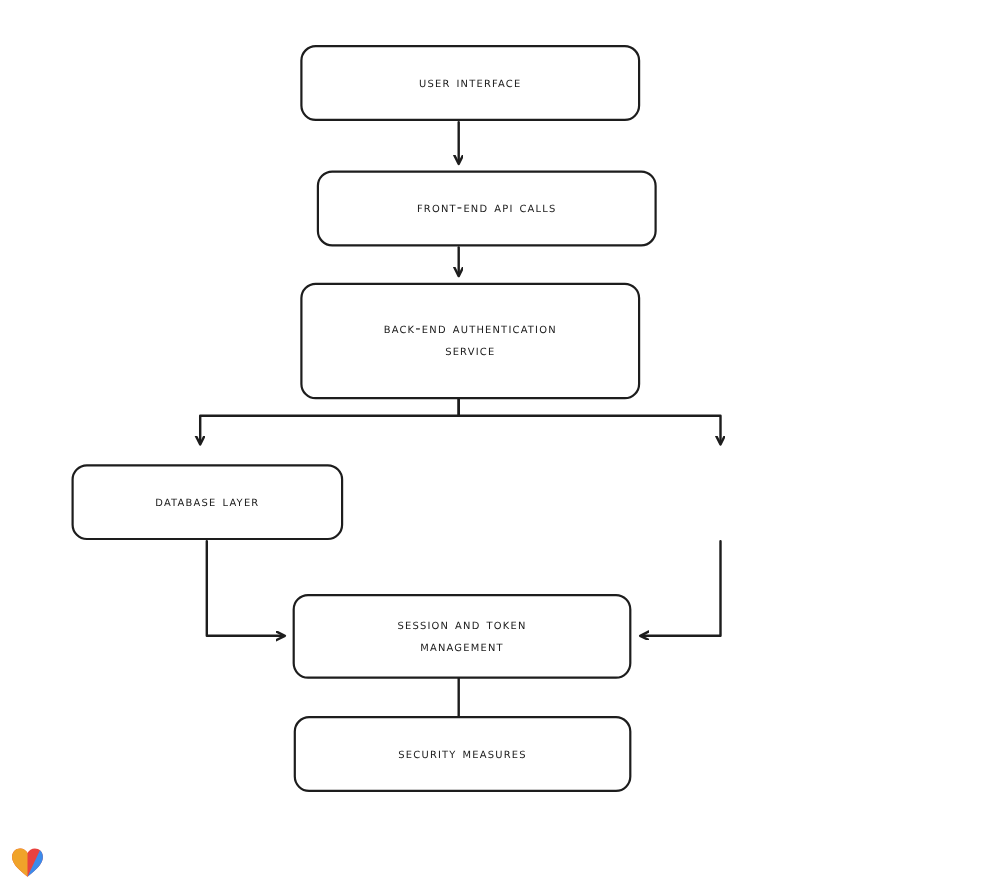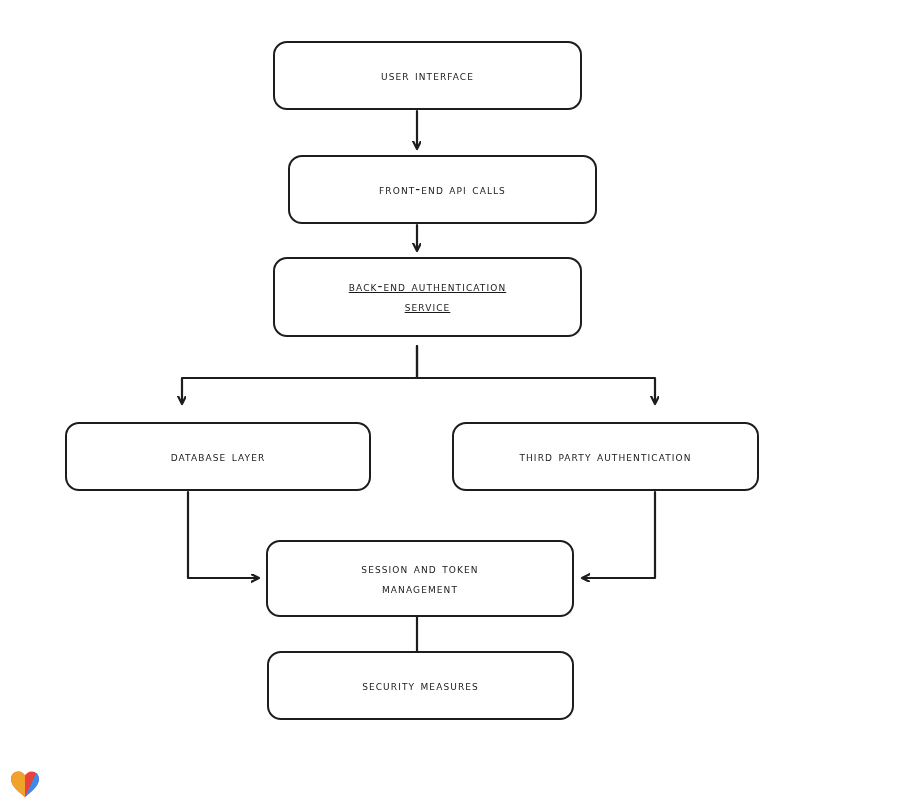--- a/index.html
+++ b/index.html
@@ -41,22 +41,22 @@
     text-transform: lowercase;
   }
   .node .label {
     display: block;
     padding: 0 10px;
     white-space: pre-line;
   }
   
   #node-ui        { left: 273px; top: 41px;  width: 309px; height: 69px; }
   #node-api       { left: 273px; top: 155px; width: 309px; height: 69px; margin-left: 15px; }
-  #node-backend   { left: 273px; top: 257px; width: 309px; height: 80px; text-decoration: underline; }
-  #node-db        { left: 65px;  top: 422px; width: 306px; height: 69px; }
+  #node-backend   { left: 273px; top: 257px; width: 309px; height: 106px; }
+  #node-db        { left: 65px;  top: 422px; width: 247px; height: 69px; }
   #node-third     { left: 452px; top: 422px; width: 307px; height: 69px; }
   #node-session   { left: 266px; top: 540px; width: 308px; height: 77px; }
   #node-security  { left: 267px; top: 651px; width: 307px; height: 69px; }
 
   #heart-logo {
     position: absolute;
     left: 10px;
     top: 770px;
     width: 30px;
     height: 28px;
@@ -108,23 +108,20 @@
 
   <div class="node" id="node-backend">
     <span class="label">Back-End Authentication
 Service</span>
   </div>
 
   <div class="node" id="node-db">
     <span class="label">Database Layer</span>
   </div>
 
-  <div class="node" id="node-third">
-    <span class="label">Third Party Authentication</span>
-  </div>
 
   <div class="node" id="node-session">
     <span class="label">Session and Token
 Management</span>
   </div>
 
   <div class="node" id="node-security">
     <span class="label">Security Measures</span>
   </div>
 

